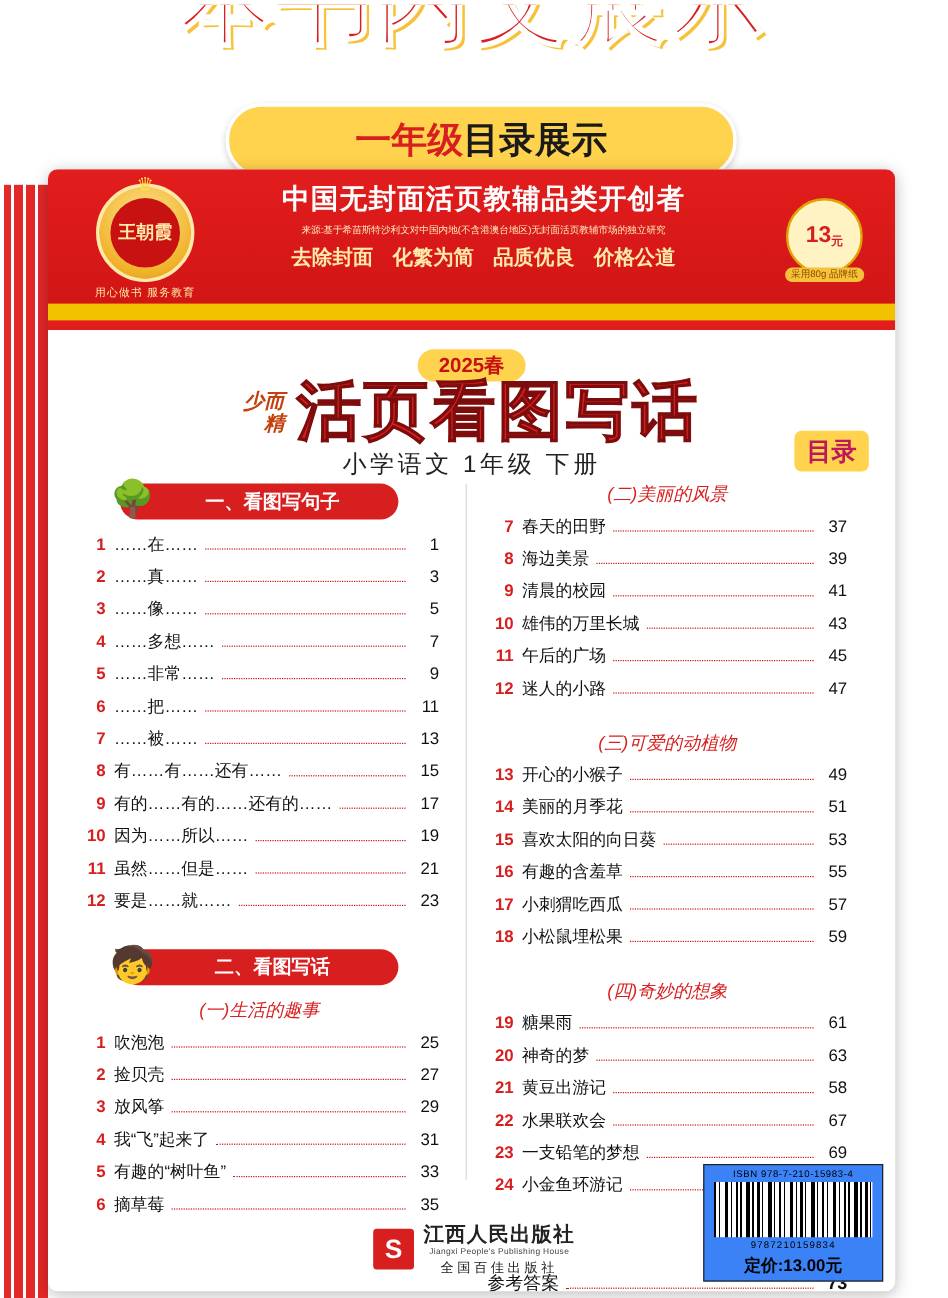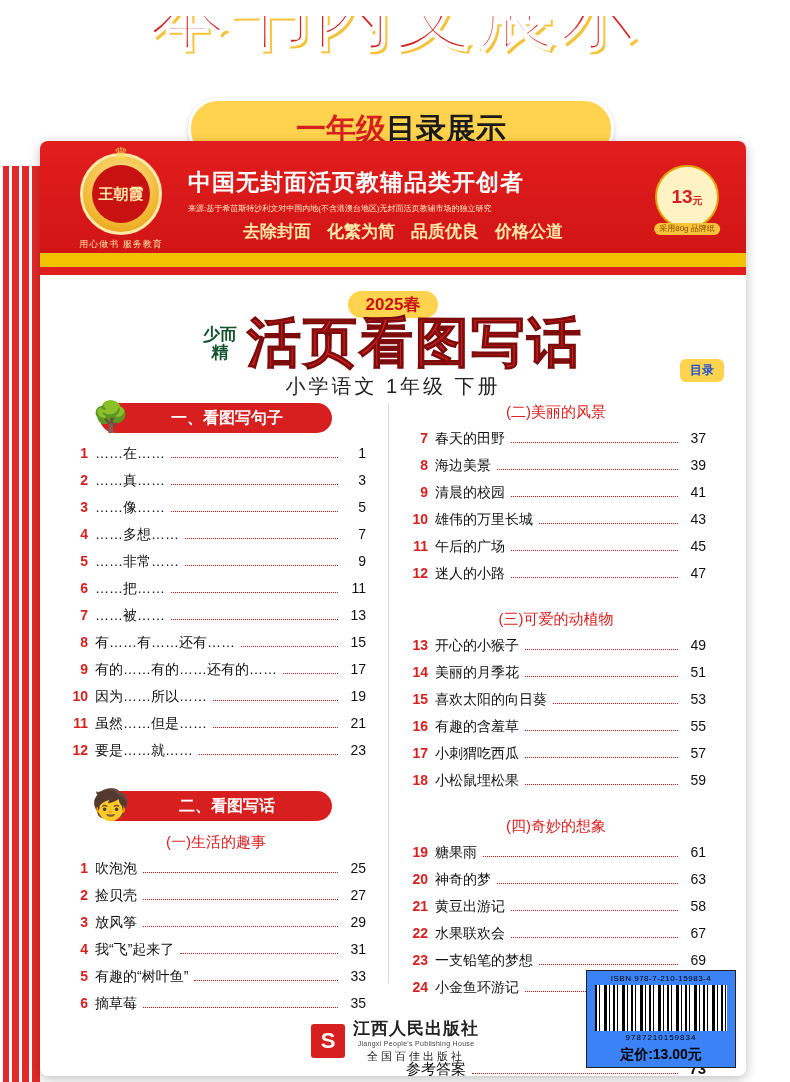--- a/index.html
+++ b/index.html
@@ -5,21 +5,21 @@
   html,body{margin:0;padding:0;}
   body{
     width:790px;height:1082px;
     background:#ffffff;
     font-family:"Liberation Sans", sans-serif;
     position:relative;
     overflow:hidden;
   }
   
   .top-banner{
-    position:absolute;left:0;top:16px;width:790px;height:150px;
+    position:absolute;left:0;top:4px;width:790px;height:150px;
     background:#ffffff;overflow:hidden;
   }
   .top-title{
     position:absolute;left:0;top:-54px;width:790px;text-align:center;
     font-size:78px;font-weight:bold;color:#d81f1f;
     letter-spacing:4px;
     -webkit-text-stroke:2px #ffffff;
     text-shadow:3px 3px 0 #f5c23a;
     white-space:nowrap;
   }
@@ -70,21 +70,21 @@
     font-size:15px;font-weight:bold;line-height:1.05;text-align:center;
   }
   .logo-crown{
     position:absolute;top:-12px;left:50%;transform:translateX(-50%);
     font-size:16px;color:#ffdd55;
   }
   .logo-sub{
     margin-top:3px;font-size:9px;color:#ffe9a8;letter-spacing:1px;
   }
   .head-main{
-    position:absolute;left:148px;top:26px;width:430px;text-align:left;color:#ffffff;
+    position:absolute;left:148px;top:9px;width:430px;text-align:center;color:#ffffff;
   }
   .head-main .h1{font-size:23px;font-weight:bold;letter-spacing:1px;color:#ffffff;}
   .head-main .h2{font-size:8px;margin-top:5px;color:#ffe9c0;line-height:1.4;}
   .head-main .h3{
     margin-top:6px;font-size:17px;font-weight:bold;color:#ffe9a8;
     display:flex;justify-content:center;gap:16px;
   }
   .price-tag{
     position:absolute;right:16px;top:16px;width:86px;height:80px;
     display:flex;flex-direction:column;align-items:center;justify-content:center;
@@ -109,34 +109,35 @@
   .year-pill{
     display:inline-block;background:#ffd34d;color:#c81212;
     font-size:17px;font-weight:bold;border-radius:14px;padding:2px 18px;
   }
   
   .book-title{
     position:absolute;left:0;top:166px;width:706px;text-align:center;
     display:flex;align-items:center;justify-content:center;gap:10px;
   }
   .bt-small{
-    font-size:17px;font-weight:bold;color:#14532d;line-height:1.05;
-    text-align:center;
+    font-size:17px;font-weight:bold;color:#c2410c;line-height:1.05;
+    text-align:right;
+    font-style:italic;
   }
   .bt-big{
     font-size:54px;font-weight:bold;color:#d81f1f;letter-spacing:2px;
     -webkit-text-stroke:1px #7d0c0c;
   }
   .book-sub{
     position:absolute;left:0;top:232px;width:706px;text-align:center;
     font-size:20px;color:#222;letter-spacing:3px;
   }
   .mulu-badge{
     position:absolute;right:22px;top:218px;
-    background:#ffd34d;color:#1d4ed8;font-weight:bold;font-size:12px;
+    background:#ffd34d;color:#be185d;font-weight:bold;font-size:21px;
     border-radius:6px;padding:3px 10px;
   }
   
   .cols{
     position:absolute;left:26px;top:262px;width:654px;height:600px;
   }
   .col{position:absolute;top:0;width:300px;}
   .col-left{left:0;}
   .col-right{left:340px;}
   .vdivider{
@@ -147,21 +148,21 @@
     background:#d81f1f;border-radius:15px;
     display:flex;align-items:center;justify-content:center;
     color:#ffffff;font-size:16px;font-weight:bold;
   }
   .sec-pill .icon{
     position:absolute;left:-12px;top:-10px;width:46px;height:46px;
     display:flex;align-items:center;justify-content:center;font-size:30px;
   }
   .sec-pill .ptext{padding-left:22px;}
   .sub-head{
-    text-align:center;color:#d81f1f;font-size:15px;margin:10px 0 8px 0;
+    text-align:center;color:#d81f1f;font-size:15px;margin:10px 0 8px 0;font-style:italic;
   }
   .toc-row{
     display:flex;align-items:baseline;font-size:14px;color:#111;
     height:27px;
   }
   .toc-num{
     width:22px;text-align:right;color:#d81f1f;font-weight:bold;
     font-size:14px;flex:none;margin-right:7px;
   }
   .toc-label{white-space:nowrap;flex:none;}

